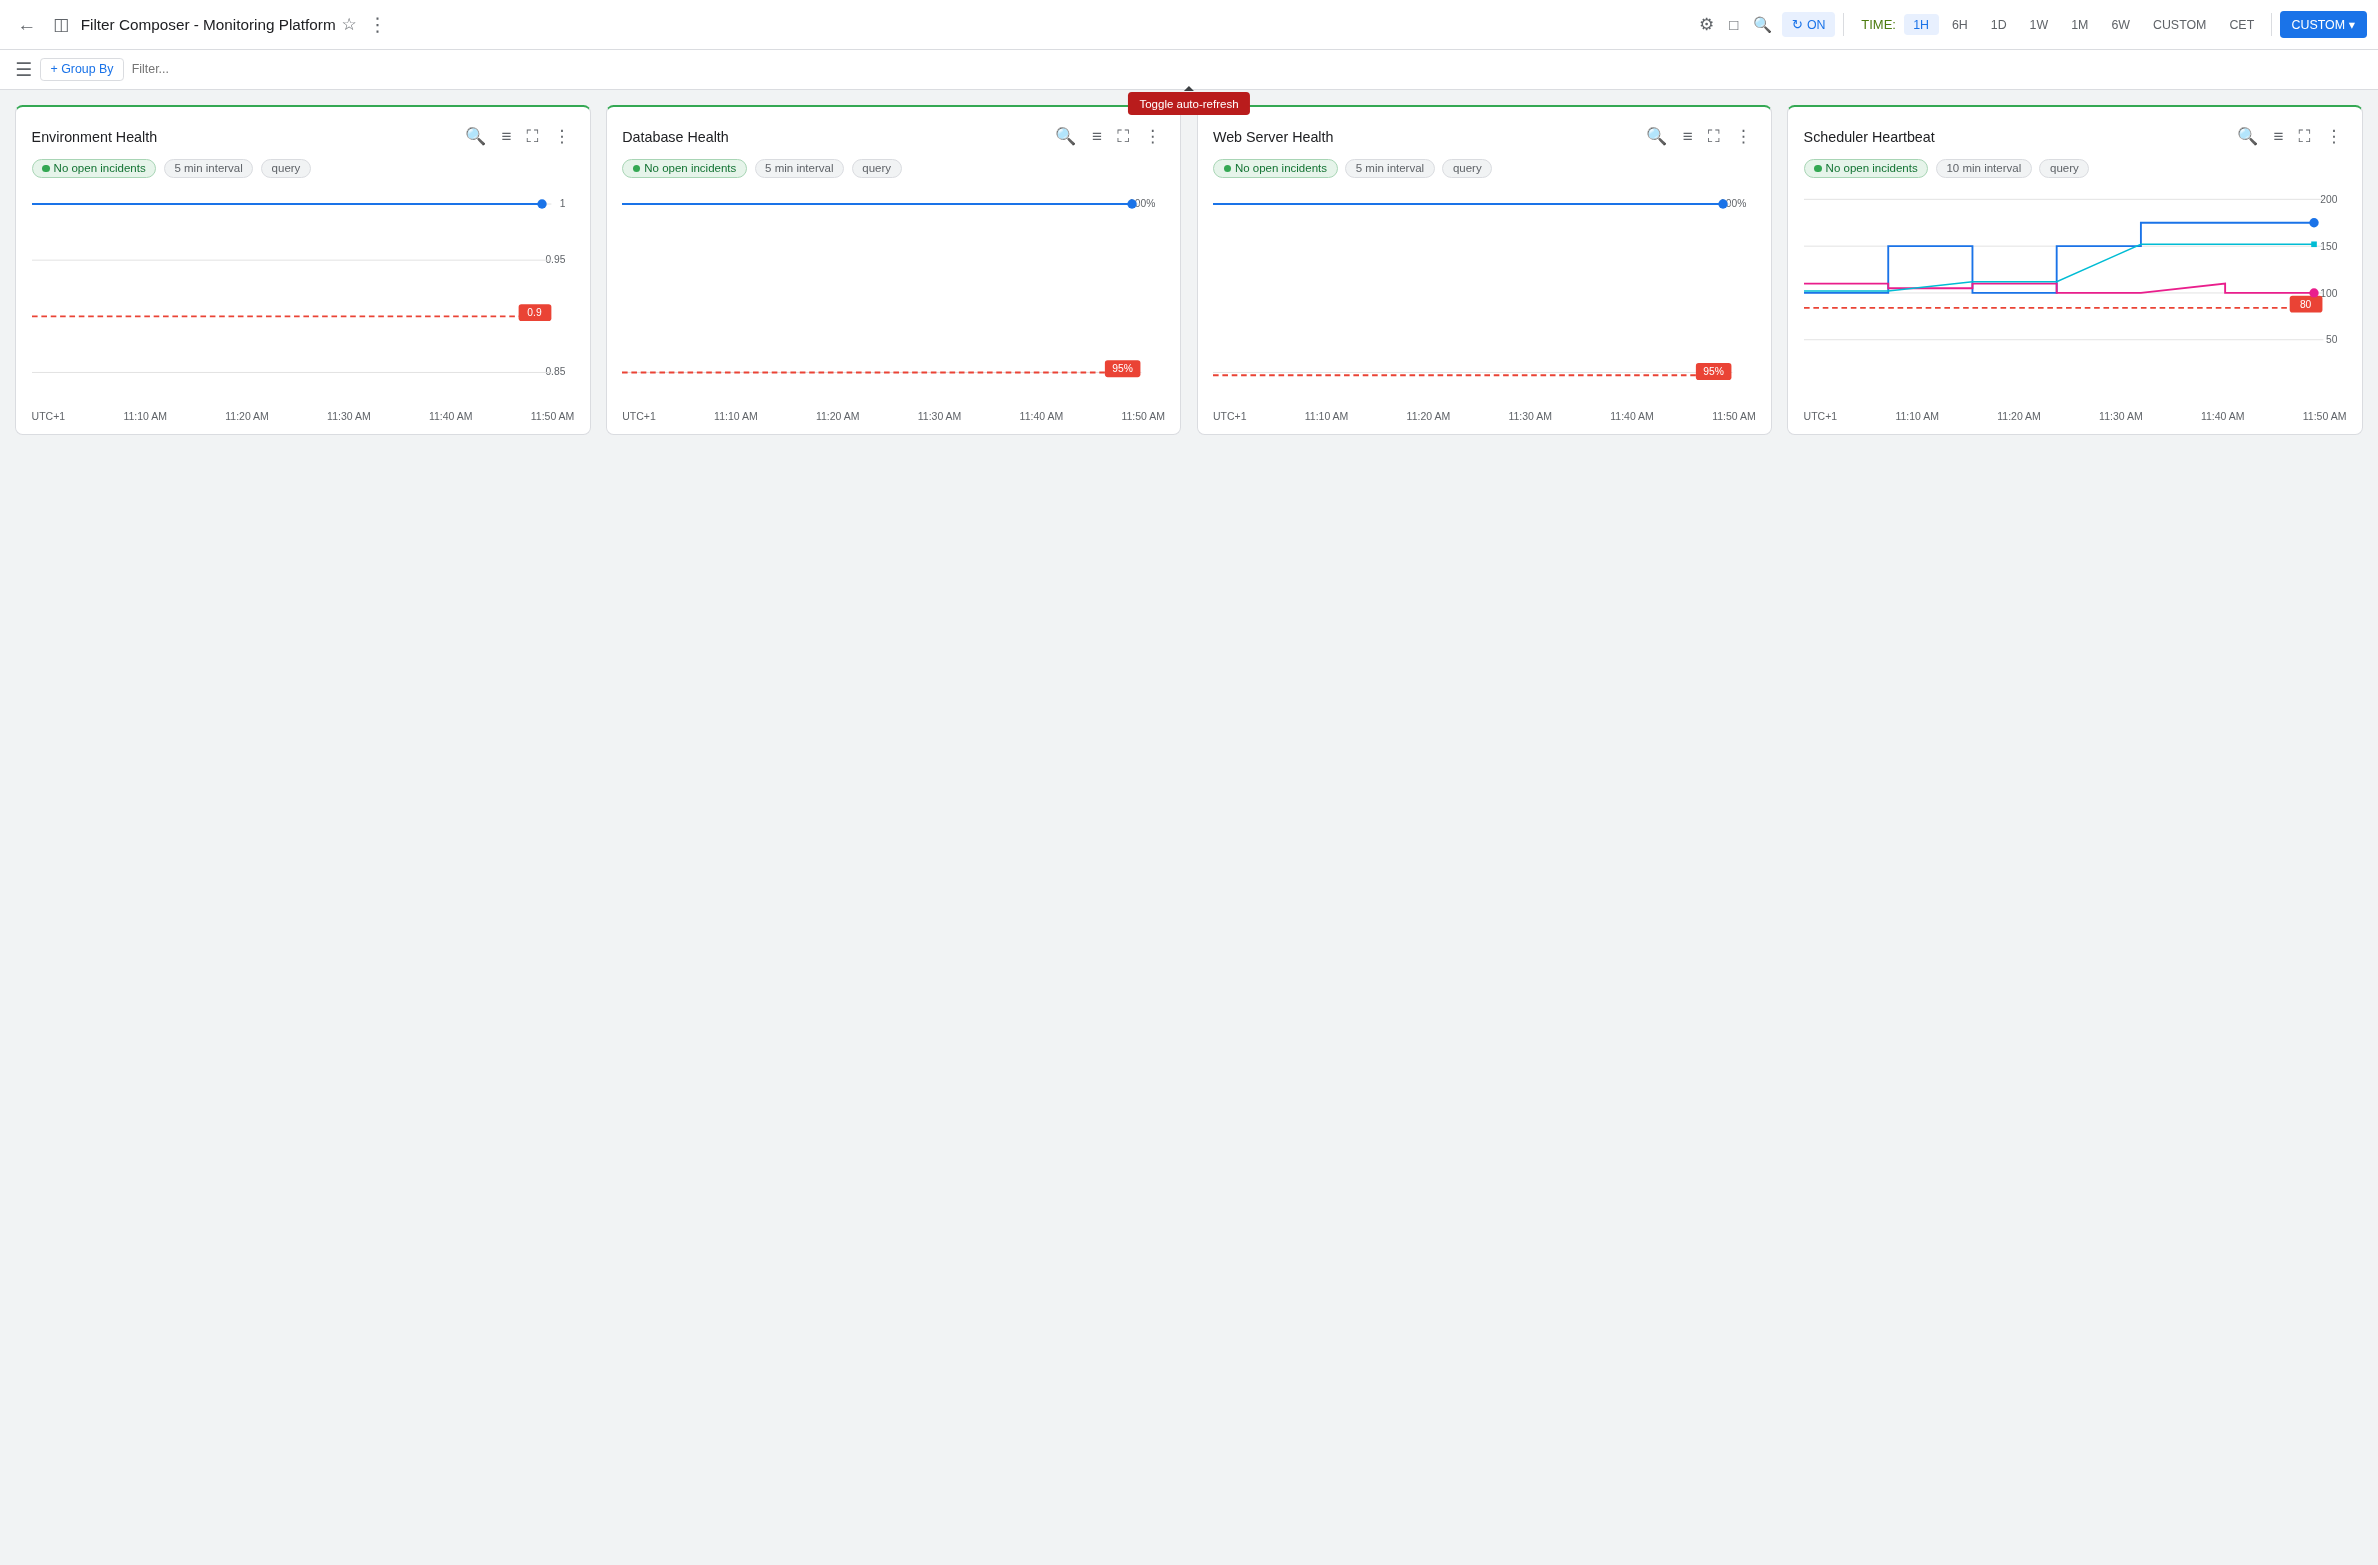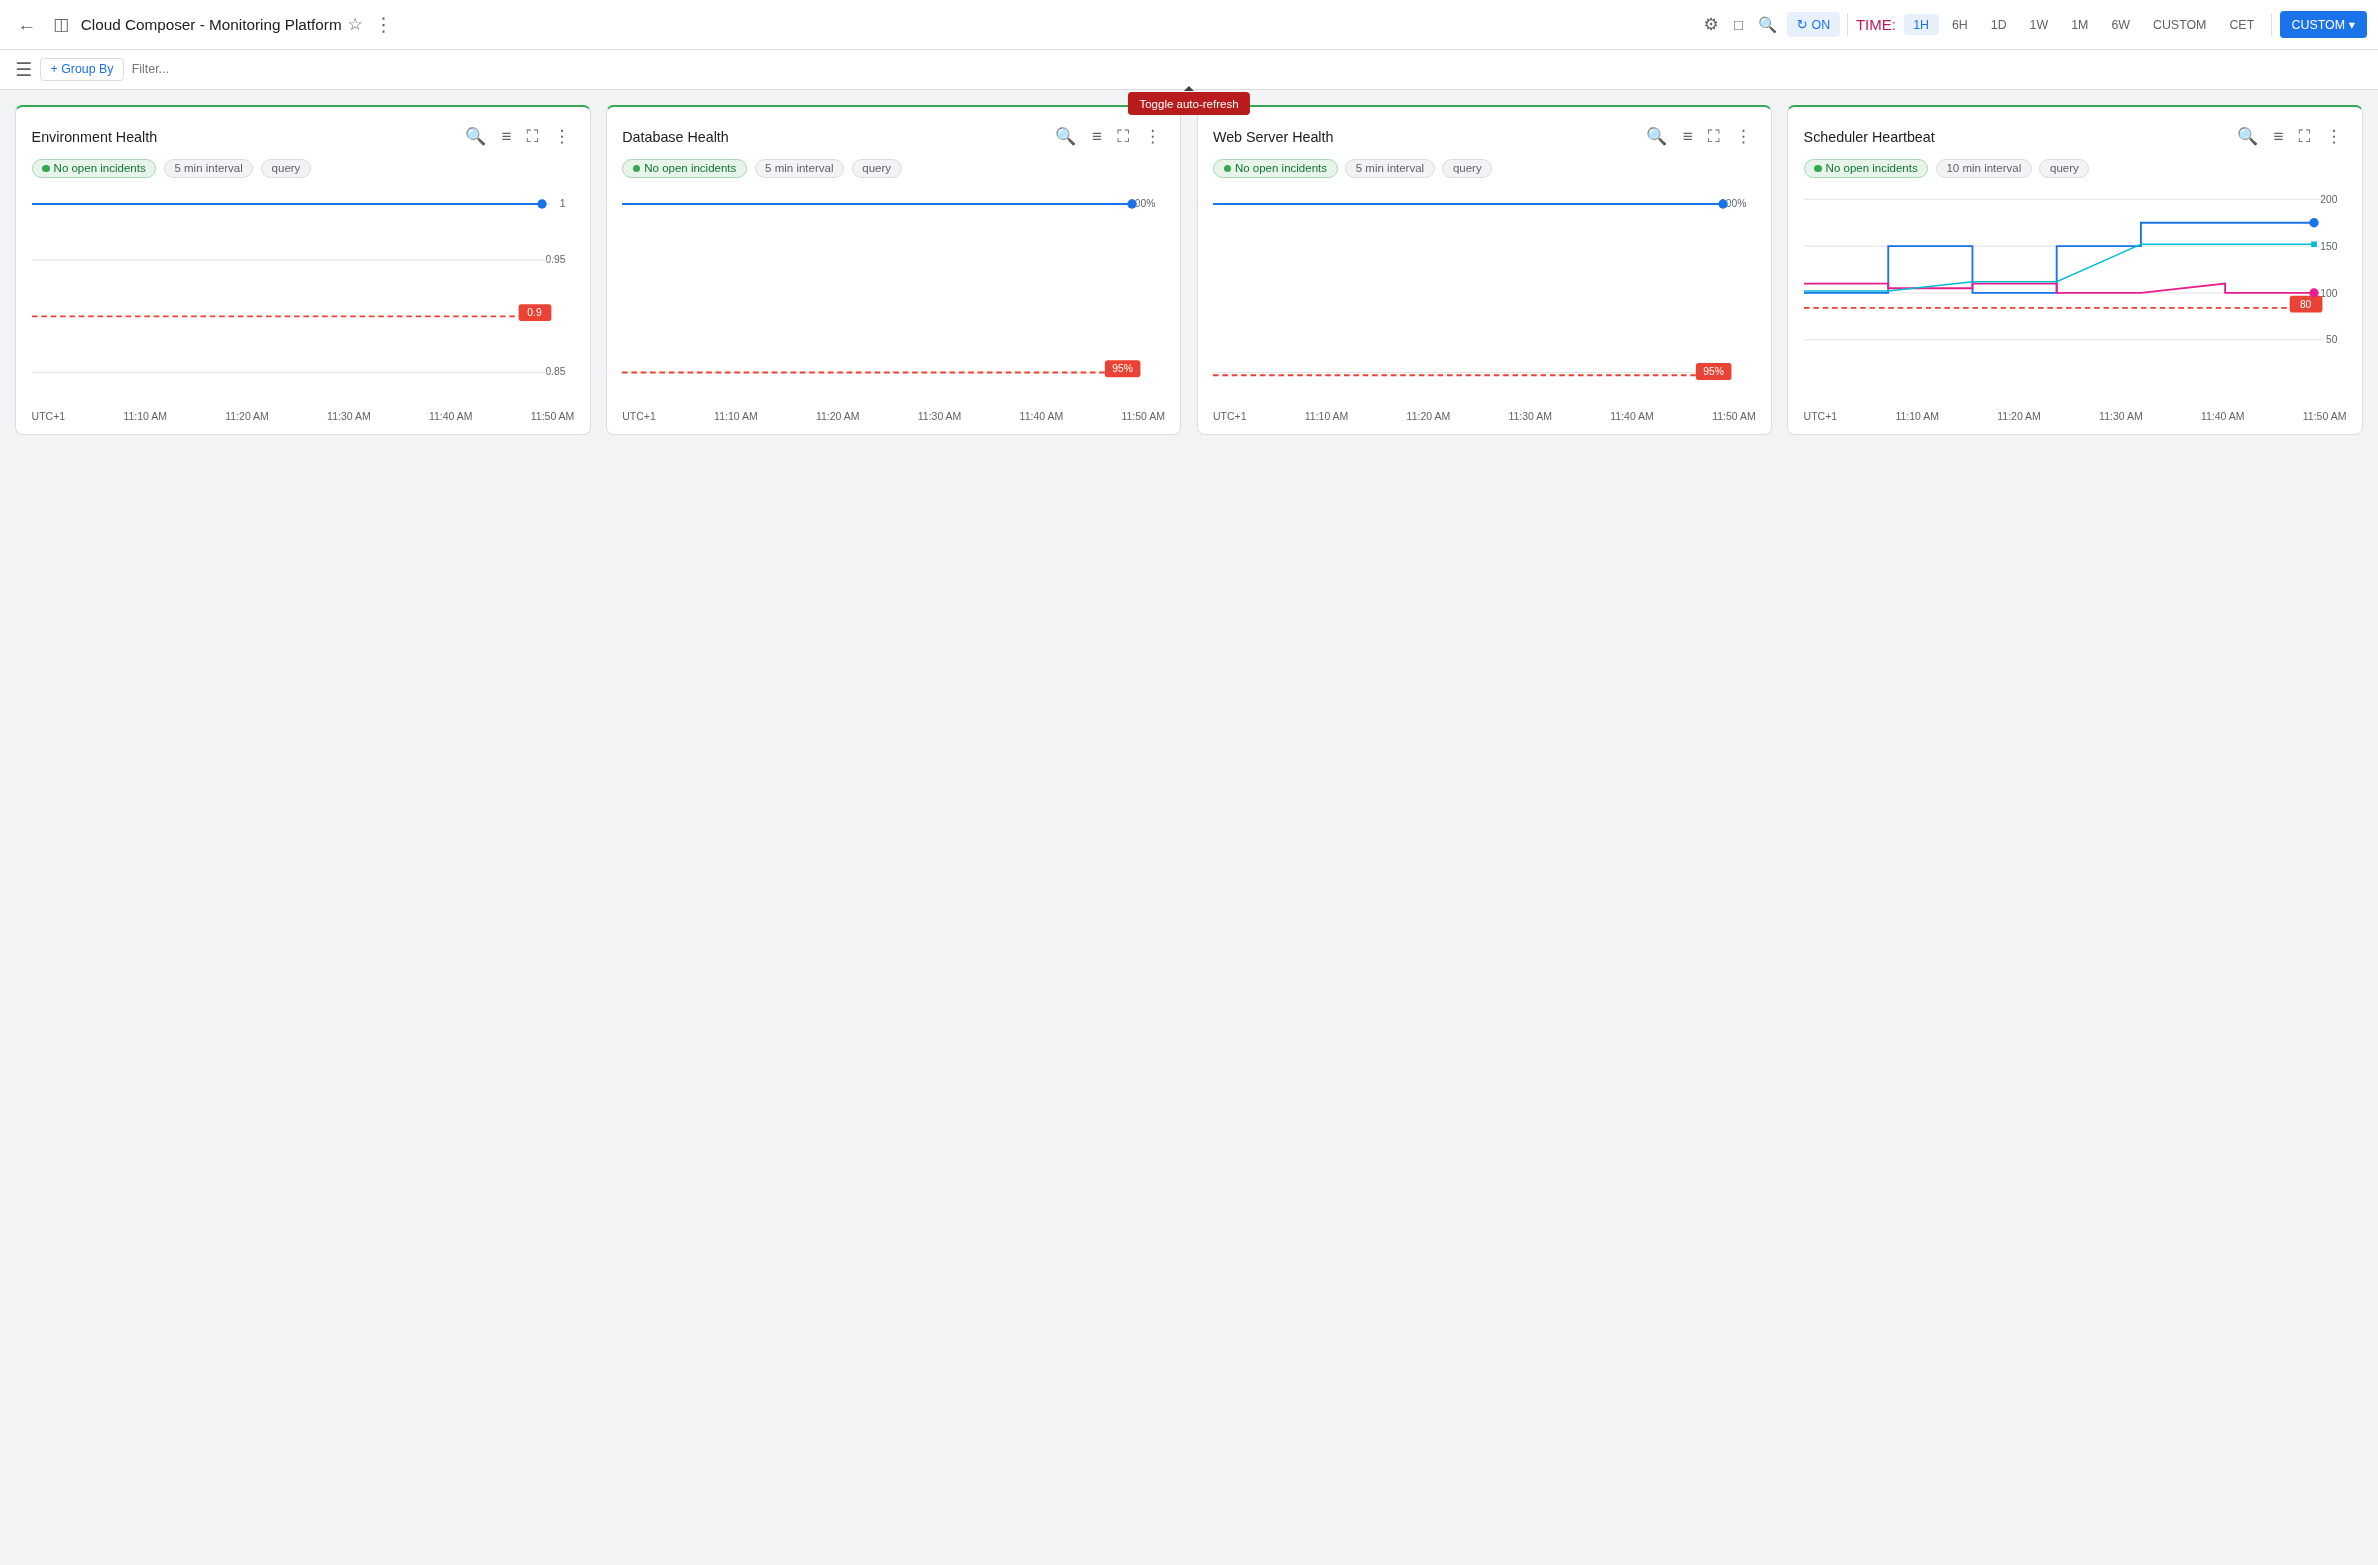--- a/index.html
+++ b/index.html
@@ -23,21 +23,21 @@
     .time-btn {
       padding: 3.8px 9.6px;
       border-radius: 3.8px;
       border: none;
       cursor: pointer;
       font-size: 12.4px;
       background: transparent;
       color: #5f6368;
     }
     .time-btn.active { background: #e8f0fe; color: #1a73e8; font-weight: 500; }
-    .time-label { font-size: 15px; color: #be185d; margin-right: 3.8px; font-weight: 500; }
+    .time-label { font-size: 13px; color: #4d7c0f; margin-right: 3.8px; font-weight: 500; margin-left: 10px; }
     .on-btn {
       display: flex; align-items: center; gap: 3.8px;
       background: #e8f0fe; color: #1a73e8; border: none;
       border-radius: 3.8px; padding: 4.8px 9.6px; cursor: pointer; font-size: 12.4px;
     }
     .viewing-btn {
       display: flex; align-items: center; gap: 3.8px;
       background: #1a73e8; color: #fff; border: none;
       border-radius: 3.8px; padding: 5.7px 11.5px; cursor: pointer; font-size: 12.4px; font-weight: 500;
     }
@@ -135,21 +135,21 @@
       color: #5f6368;
     }
   </style>
 </head>
 <body>
 
 <div class="top-bar">
   <div class="top-bar-left">
     <span class="nav-icon">←</span>
     <span class="nav-icon" style="font-size:17px;">◫</span>
-    <span class="title">Cloud Composer - Monitoring Platform</span>
+    <span class="title">Filter Composer - Monitoring Platform</span>
     <span class="star-icon">☆</span>
     <span class="dots-btn">⋮</span>
   </div>
   <div class="top-bar-right">
     <span class="nav-icon" style="font-size:17px;">⚙</span>
     <span class="nav-icon" style="font-size:15.3px;">□</span>
     <span class="nav-icon" style="font-size:15.3px;">🔍</span>
     <button class="on-btn">
       <span style="font-size:13.4px;">↻</span>
       <span>ON</span>

